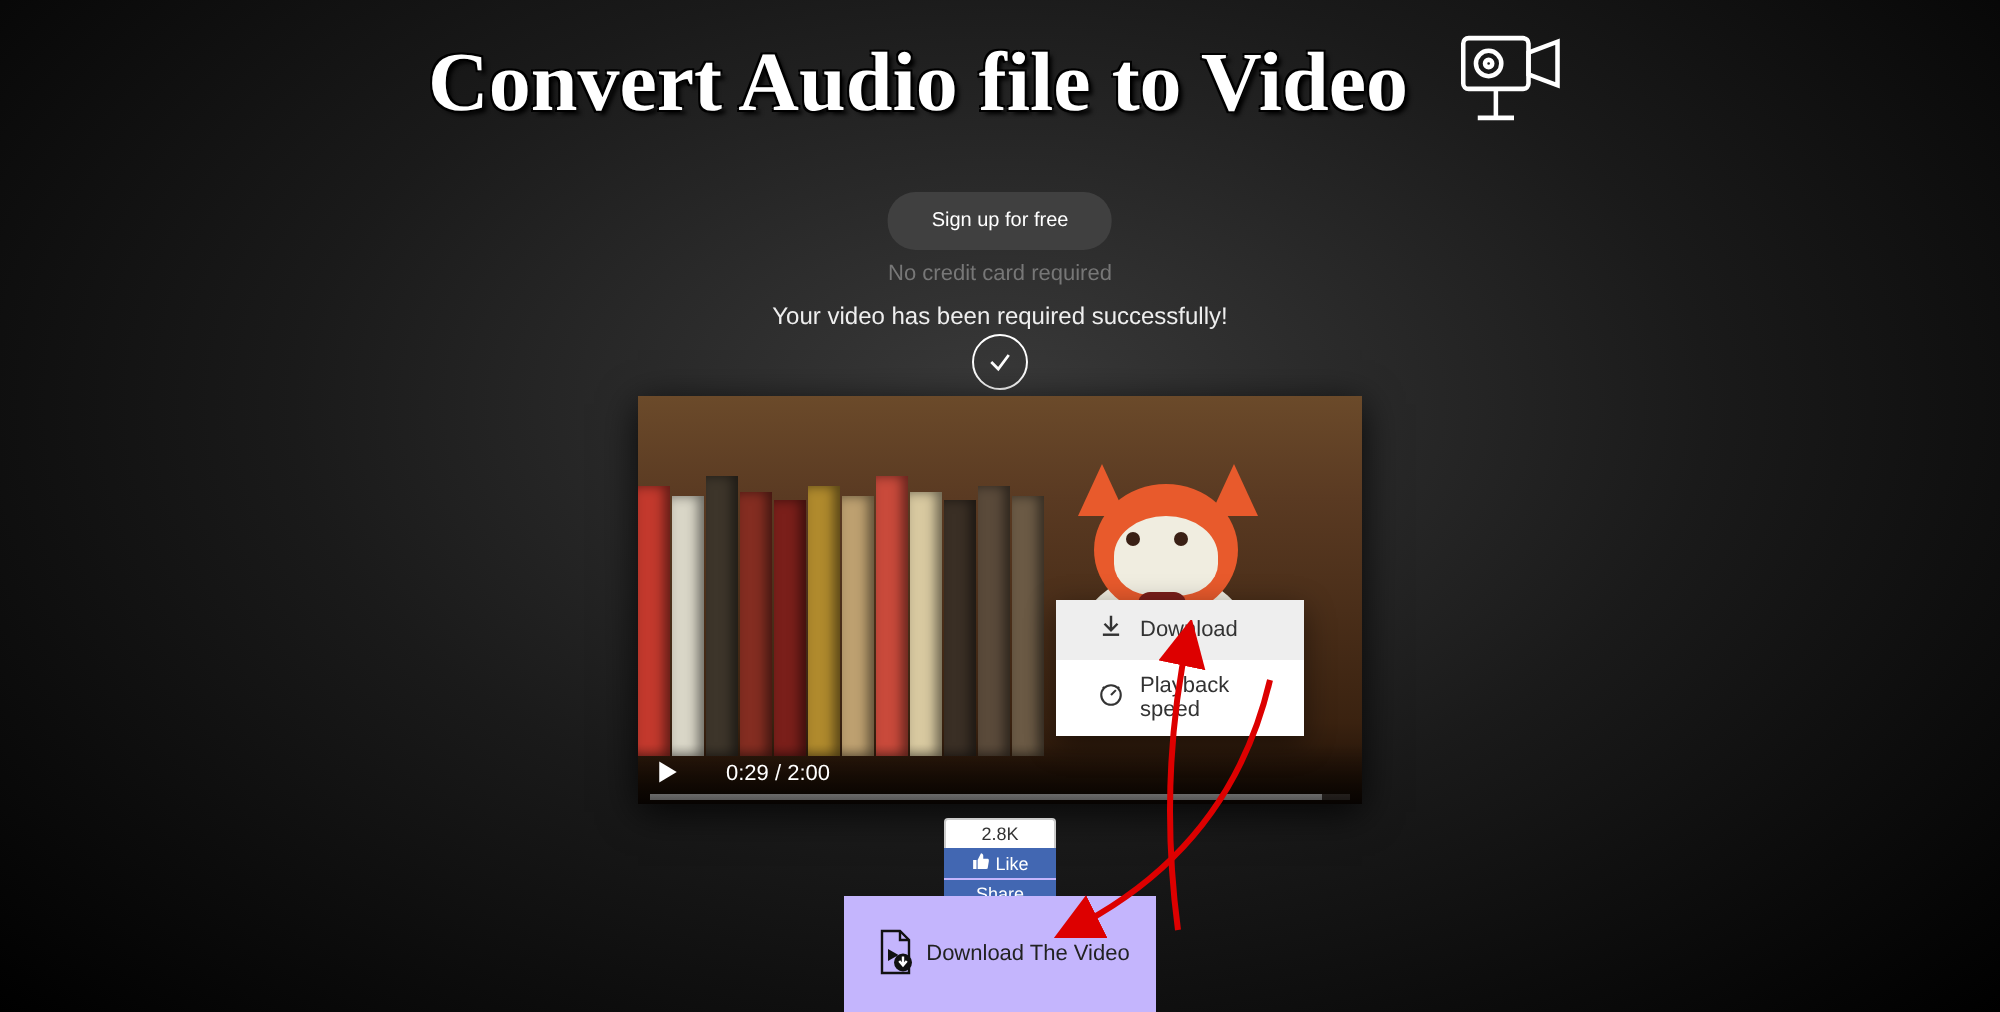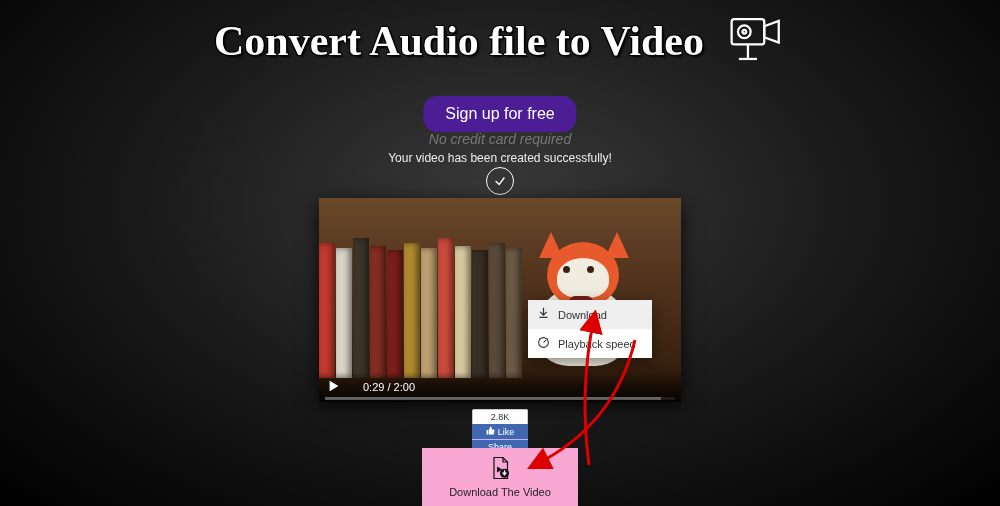--- a/index.html
+++ b/index.html
@@ -19,27 +19,27 @@
     font-family: Georgia, "Times New Roman", serif;
     font-weight: bold;
     font-size: 42px;
     color: #fff;
     text-shadow: -1px -1px 0 #000, 1px -1px 0 #000, -1px 1px 0 #000, 2px 2px 2px #000;
   }
   .camera-icon svg { width: 58px; height: 58px; }
 
   .signup-btn {
     position: absolute; top: 96px; left: 50%; transform: translateX(-50%);
-    background: #4c1d95; color: #fff; border: none;
-    padding: 9px 22px; font-size: 16px; border-radius: 14px;
+    background: #404040; color: #fff; border: none;
+    padding: 9px 22px; font-size: 10px; border-radius: 14px;
     cursor: pointer;
   }
   .no-cc {
     position: absolute; top: 131px; left: 50%; transform: translateX(-50%);
-    color: #777; font-size: 14px; font-style: italic;
+    color: #777; font-size: 11px;
   }
   .success-msg {
     position: absolute; top: 151px; left: 50%; transform: translateX(-50%);
     color: #eee; font-size: 12px; font-weight: 500;
   }
   .check-circle {
     position: absolute; top: 167px; left: 50%; transform: translateX(-50%);
     width: 28px; height: 28px; border: 1.5px solid #fff; border-radius: 50%;
     display: flex; align-items: center; justify-content: center;
   }
@@ -87,37 +87,37 @@
   }
   .progress-fill { height: 100%; width: 96%; background: #fff; }
 
   .context-menu {
     position: absolute; top: 300px; left: 528px;
     width: 124px; background: #fff; color: #333;
     font-size: 11px; box-shadow: 0 4px 14px rgba(0,0,0,0.45);
   }
   .context-menu .item {
     display: flex; align-items: center; gap: 8px;
-    padding: 7px 9px; cursor: pointer;
+    padding: 7px 21px; cursor: pointer;
   }
   .context-menu .item.hl { background: #eee; }
   .context-menu .item svg { width: 13px; height: 13px; flex-shrink: 0; }
 
   .fb-widget {
     position: absolute; top: 409px; left: 50%; transform: translateX(-50%);
     width: 56px; font-size: 9px; text-align: center;
   }
   .fb-count { background:#fff; color:#333; padding:2px 0; border:1px solid #ccc; border-bottom:none; border-radius:2px 2px 0 0;}
   .fb-like { background:#4267B2; color:#fff; padding:2px 0; display:flex;justify-content:center;align-items:flex-end;gap:3px;}
   .fb-share { background:#4267B2; color:#fff; padding:2px 0; border-top:1px solid #c4b5fd;}
 
   .download-card {
     position: absolute; top: 448px; left: 50%; transform: translateX(-50%);
-    width: 156px; height: 58px; background: #f9a8d4; color: #222;
-    display: flex; flex-direction: column; align-items: center; justify-content: center;
+    width: 156px; height: 58px; background: #c4b5fd; color: #222;
+    display: flex; align-items: center; justify-content: center;
     gap: 4px; font-size: 11px; cursor: pointer;
   }
   .download-card svg { width: 24px; height: 24px; }
 
   
   .arrow svg { position: absolute; pointer-events: none; }
 </style>
 </head>
 <body>
 
@@ -134,21 +134,21 @@
       <path d="M40 18 L56 12 L56 36 L40 30 Z"></path>
       <line x1="22" y1="38" x2="22" y2="54"></line>
       <line x1="12" y1="54" x2="32" y2="54"></line>
     </svg>
   </span>
 </div>
 
 
 <button class="signup-btn">Sign up for free</button>
 <div class="no-cc">No credit card required</div>
-<div class="success-msg">Your video has been created successfully!</div>
+<div class="success-msg">Your video has been required successfully!</div>
 <div class="check-circle">
   <svg viewBox="0 0 16 16" fill="none" stroke="#fff" stroke-width="1.6">
       <path d="M3 8 L7 12 L13 4"></path>
     </svg>
 </div>
 
 
 <div class="video-player">
   <div class="shelf">
     <div class="book b1"></div>

